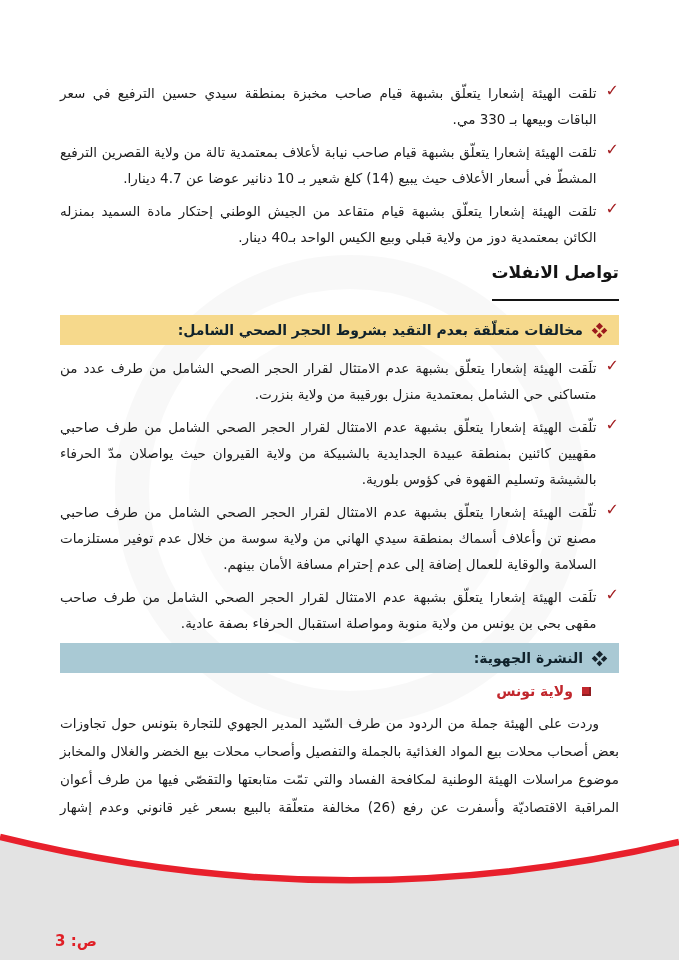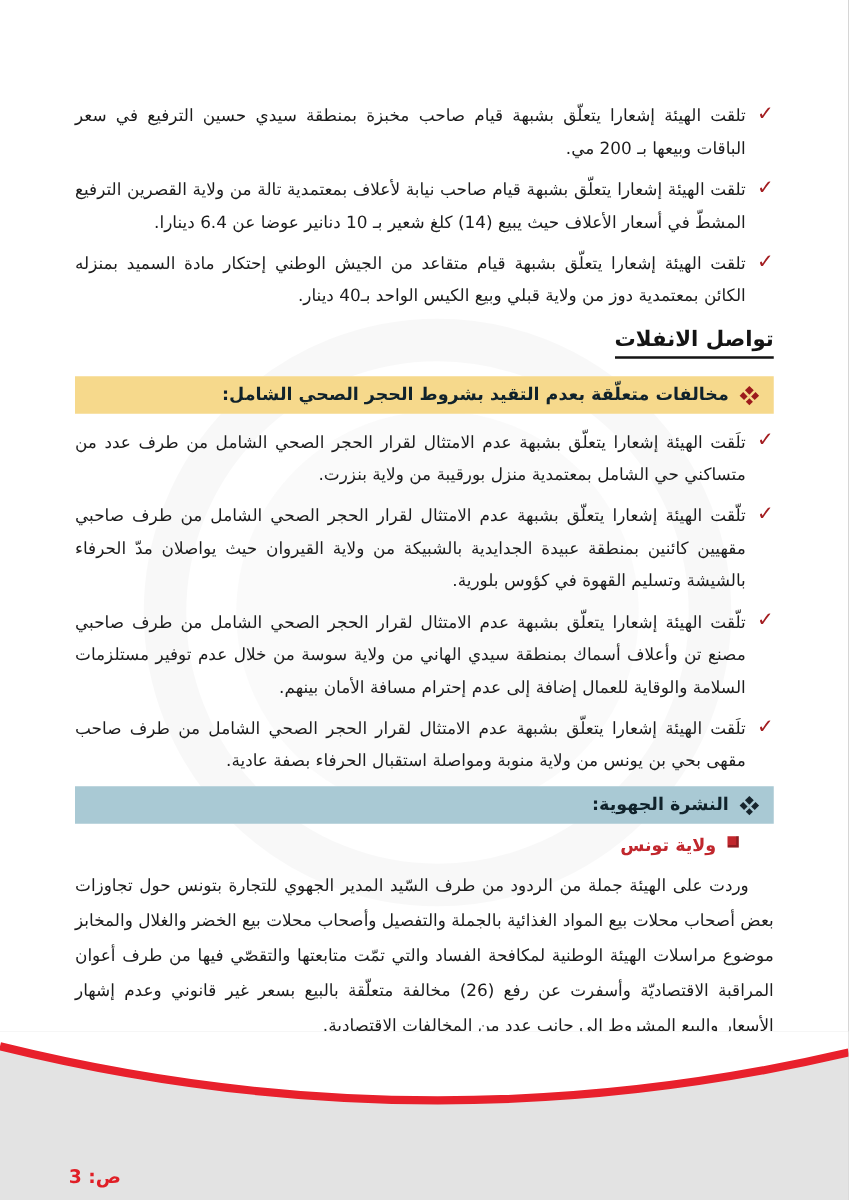--- a/index.html
+++ b/index.html
@@ -18,34 +18,34 @@
 
   .content { position:relative; padding:80px 60px 0 60px; }
 
   ul.bullets { list-style:none; }
   ul.bullets li { display:flex; align-items:flex-start; gap:9px; margin-bottom:7px; }
   .check { color:#a31d20; font-weight:700; font-size:16px; line-height:25px; flex:none;
     transform:translateY(-2px); }
   .bullet-text { flex:1; font-size:13.5px; line-height:26px; text-align:justify; }
 
   h2.heading { margin:12px 0 14px 0; font-size:17px; font-weight:700; color:#141414; }
-  h2.heading span { display:inline-block; border-bottom:2px solid #141414; padding-bottom:3px; }
+  h2.heading span { display:inline-block; border-bottom:2px solid #141414; padding-bottom:17px; }
 
   .bar { display:flex; align-items:center; gap:11px; height:30px; padding:0 14px;
     font-size:14px; font-weight:700; color:#10222b; margin-bottom:10px; }
   .bar.yellow { background:#f6d98c; }
   .bar.blue   { background:#a9c9d4; margin-top:4px; }
 
   .diamond { width:11px; height:11px; transform:rotate(45deg);
     display:grid; grid-template-columns:1fr 1fr; grid-template-rows:1fr 1fr; gap:2px; flex:none; }
   .diamond b { display:block; background:currentColor; }
   .bar.yellow .diamond { color:#9c1a1c; }
   .bar.blue   .diamond { color:#16242d; }
 
-  .region-title { display:flex; align-items:flex-start; gap:9px; margin:0 28px 10px 0;
+  .region-title { display:flex; align-items:center; gap:9px; margin:0 28px 10px 0;
     color:#c1272d; font-weight:700; font-size:14px; }
   .sq { width:9px; height:9px; background:#c1272d; flex:none;
     box-shadow:inset -2px -2px 0 rgba(0,0,0,0.25); }
 
   p.body-par { font-size:13.5px; line-height:28px; text-align:justify; text-indent:20px;
     color:#1c1c1c; }
 
   footer { position:absolute; left:0; right:0; bottom:0; height:135px; background:#e3e3e3; }
   footer svg { position:absolute; top:0; left:0; width:679px; height:80px; display:block; }
   .footer-lines { position:absolute; top:58px; left:0; right:0; text-align:center;
@@ -59,25 +59,25 @@
 <body>
 
 <div class="page">
   <div class="watermark"></div>
 
   <div class="content">
 
     <ul class="bullets">
       <li>
         <span class="check">✓</span>
-        <span class="bullet-text">تلقت الهيئة إشعارا يتعلّق بشبهة قيام صاحب مخبزة بمنطقة سيدي حسين الترفيع في سعر الباقات وبيعها بـ 200 مي.</span>
+        <span class="bullet-text">تلقت الهيئة إشعارا يتعلّق بشبهة قيام صاحب مخبزة بمنطقة سيدي حسين الترفيع في سعر الباقات وبيعها بـ 330 مي.</span>
       </li>
       <li>
         <span class="check">✓</span>
-        <span class="bullet-text">تلقت الهيئة إشعارا يتعلّق بشبهة قيام صاحب نيابة لأعلاف بمعتمدية تالة من ولاية القصرين الترفيع المشطّ في أسعار الأعلاف حيث يبيع (14) كلغ شعير بـ 10 دنانير عوضا عن 6.4 دينارا.</span>
+        <span class="bullet-text">تلقت الهيئة إشعارا يتعلّق بشبهة قيام صاحب نيابة لأعلاف بمعتمدية تالة من ولاية القصرين الترفيع المشطّ في أسعار الأعلاف حيث يبيع (14) كلغ شعير بـ 10 دنانير عوضا عن 4.7 دينارا.</span>
       </li>
       <li>
         <span class="check">✓</span>
         <span class="bullet-text">تلقت الهيئة إشعارا يتعلّق بشبهة قيام متقاعد من الجيش الوطني إحتكار مادة السميد بمنزله الكائن بمعتمدية دوز من ولاية قبلي وبيع الكيس الواحد بـ40 دينار.</span>
       </li>
     </ul>
 
     <h2 class="heading">
       <span>تواصل الانفلات</span>
     </h2>

